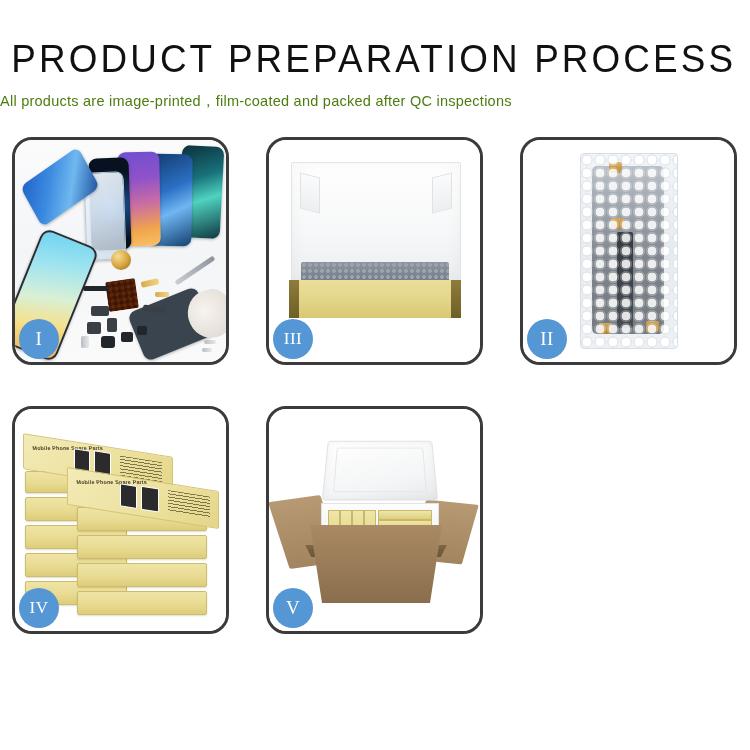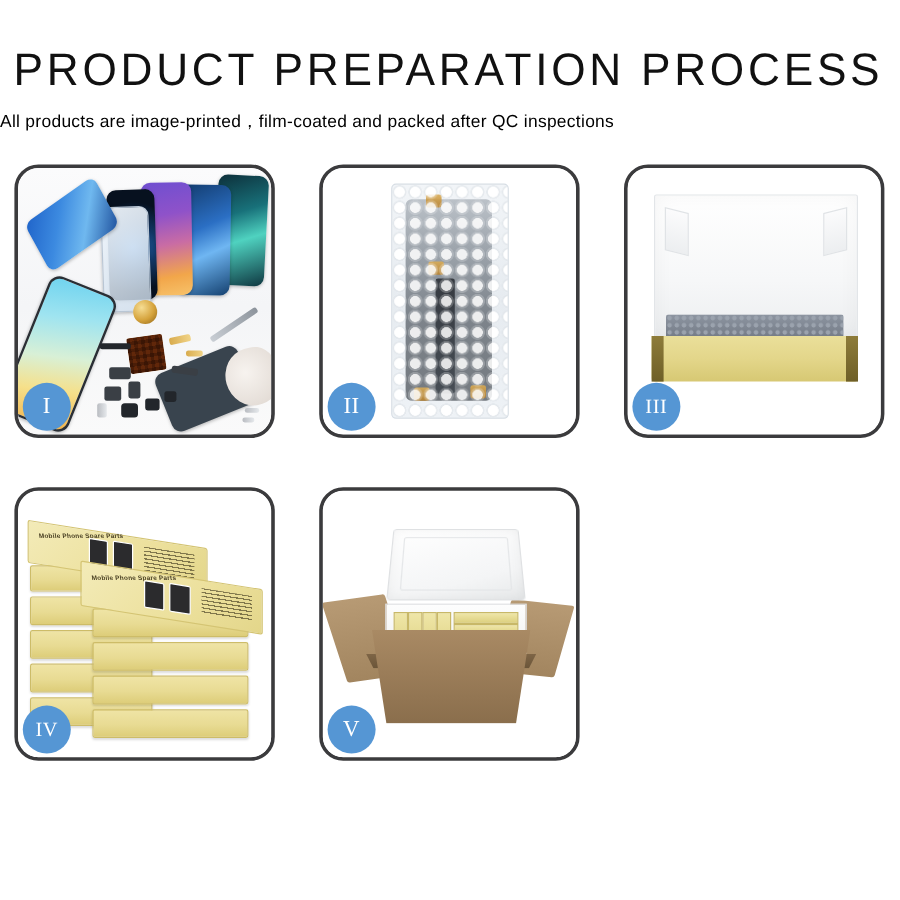--- a/index.html
+++ b/index.html
@@ -33,21 +33,21 @@
     line-height: 1.0;
     transform: scaleX(0.97);
   }
   .page-subtitle {
     margin: 0;
     padding-top: 14px;
     font-family: "Liberation Sans", sans-serif;
     font-size: 14.5px;
     font-weight: 400;
     letter-spacing: 0.25px;
-    color: #000000;
+    color: #4d7c0f;
   }
 
   
   .panel-grid {
     position: absolute;
     top: 137px;
     left: 12px;
     width: 726px;
     height: 555px;
     display: grid;
@@ -455,55 +455,55 @@
       <div class="part dark" style="left:86px;top:196px;width:14px;height:12px;border-radius:3px;"></div>
       <div class="part dark" style="left:106px;top:192px;width:12px;height:10px;"></div>
       <div class="part dark" style="left:122px;top:186px;width:10px;height:9px;"></div>
       <div class="part silver" style="right:10px;bottom:18px;width:12px;height:4px;"></div>
       <div class="part silver" style="right:14px;bottom:10px;width:10px;height:4px;"></div>
 
       <div class="tweezer"></div>
       <div class="hand"></div>
     </div>
     <div class="badge">I</div>
+  </div>
+
+  <div class="panel">
+    <div class="panel-photo">
+      <div class="p3-bg"></div>
+      <div class="box3-lid">
+        <div class="box3-lid-flapL"></div>
+        <div class="box3-lid-flapR"></div>
+      </div>
+      <div class="box3-foam"></div>
+      <div class="box3-base"></div>
+      <div class="box3-base-left"></div>
+      <div class="box3-base-right"></div>
+    </div>
+    <div class="badge wide">III</div>
   </div>
 
   <div class="panel">
     <div class="panel-photo">
       <div class="p2-bg"></div>
       <div class="bubble-bag">
         <div class="screen-inside"></div>
         <div class="flex-strip"></div>
         <div class="connector" style="left:28px;top:8px;"></div>
         <div class="connector" style="left:30px;top:64px;"></div>
         <div class="connector" style="left:18px;bottom:14px;"></div>
         <div class="connector" style="right:18px;bottom:16px;"></div>
         <div class="bubble-overlay"></div>
       </div>
     </div>
     <div class="badge">II</div>
   </div>
 
   <div class="panel">
     <div class="panel-photo">
-      <div class="p3-bg"></div>
-      <div class="box3-lid">
-        <div class="box3-lid-flapL"></div>
-        <div class="box3-lid-flapR"></div>
-      </div>
-      <div class="box3-foam"></div>
-      <div class="box3-base"></div>
-      <div class="box3-base-left"></div>
-      <div class="box3-base-right"></div>
-    </div>
-    <div class="badge wide">III</div>
-  </div>
-
-  <div class="panel">
-    <div class="panel-photo">
       <div class="p4-bg"></div>
       <div class="stack">
 
         <div class="ybox" style="left:10px;top:62px;width:100px;height:20px;"></div>
         <div class="ybox" style="left:10px;top:88px;width:100px;height:22px;"></div>
         <div class="ybox" style="left:10px;top:116px;width:100px;height:22px;"></div>
         <div class="ybox" style="left:10px;top:144px;width:100px;height:22px;"></div>
         <div class="ybox" style="left:10px;top:172px;width:100px;height:22px;"></div>
 
         <div class="ybox" style="left:62px;top:98px;width:128px;height:22px;"></div>

